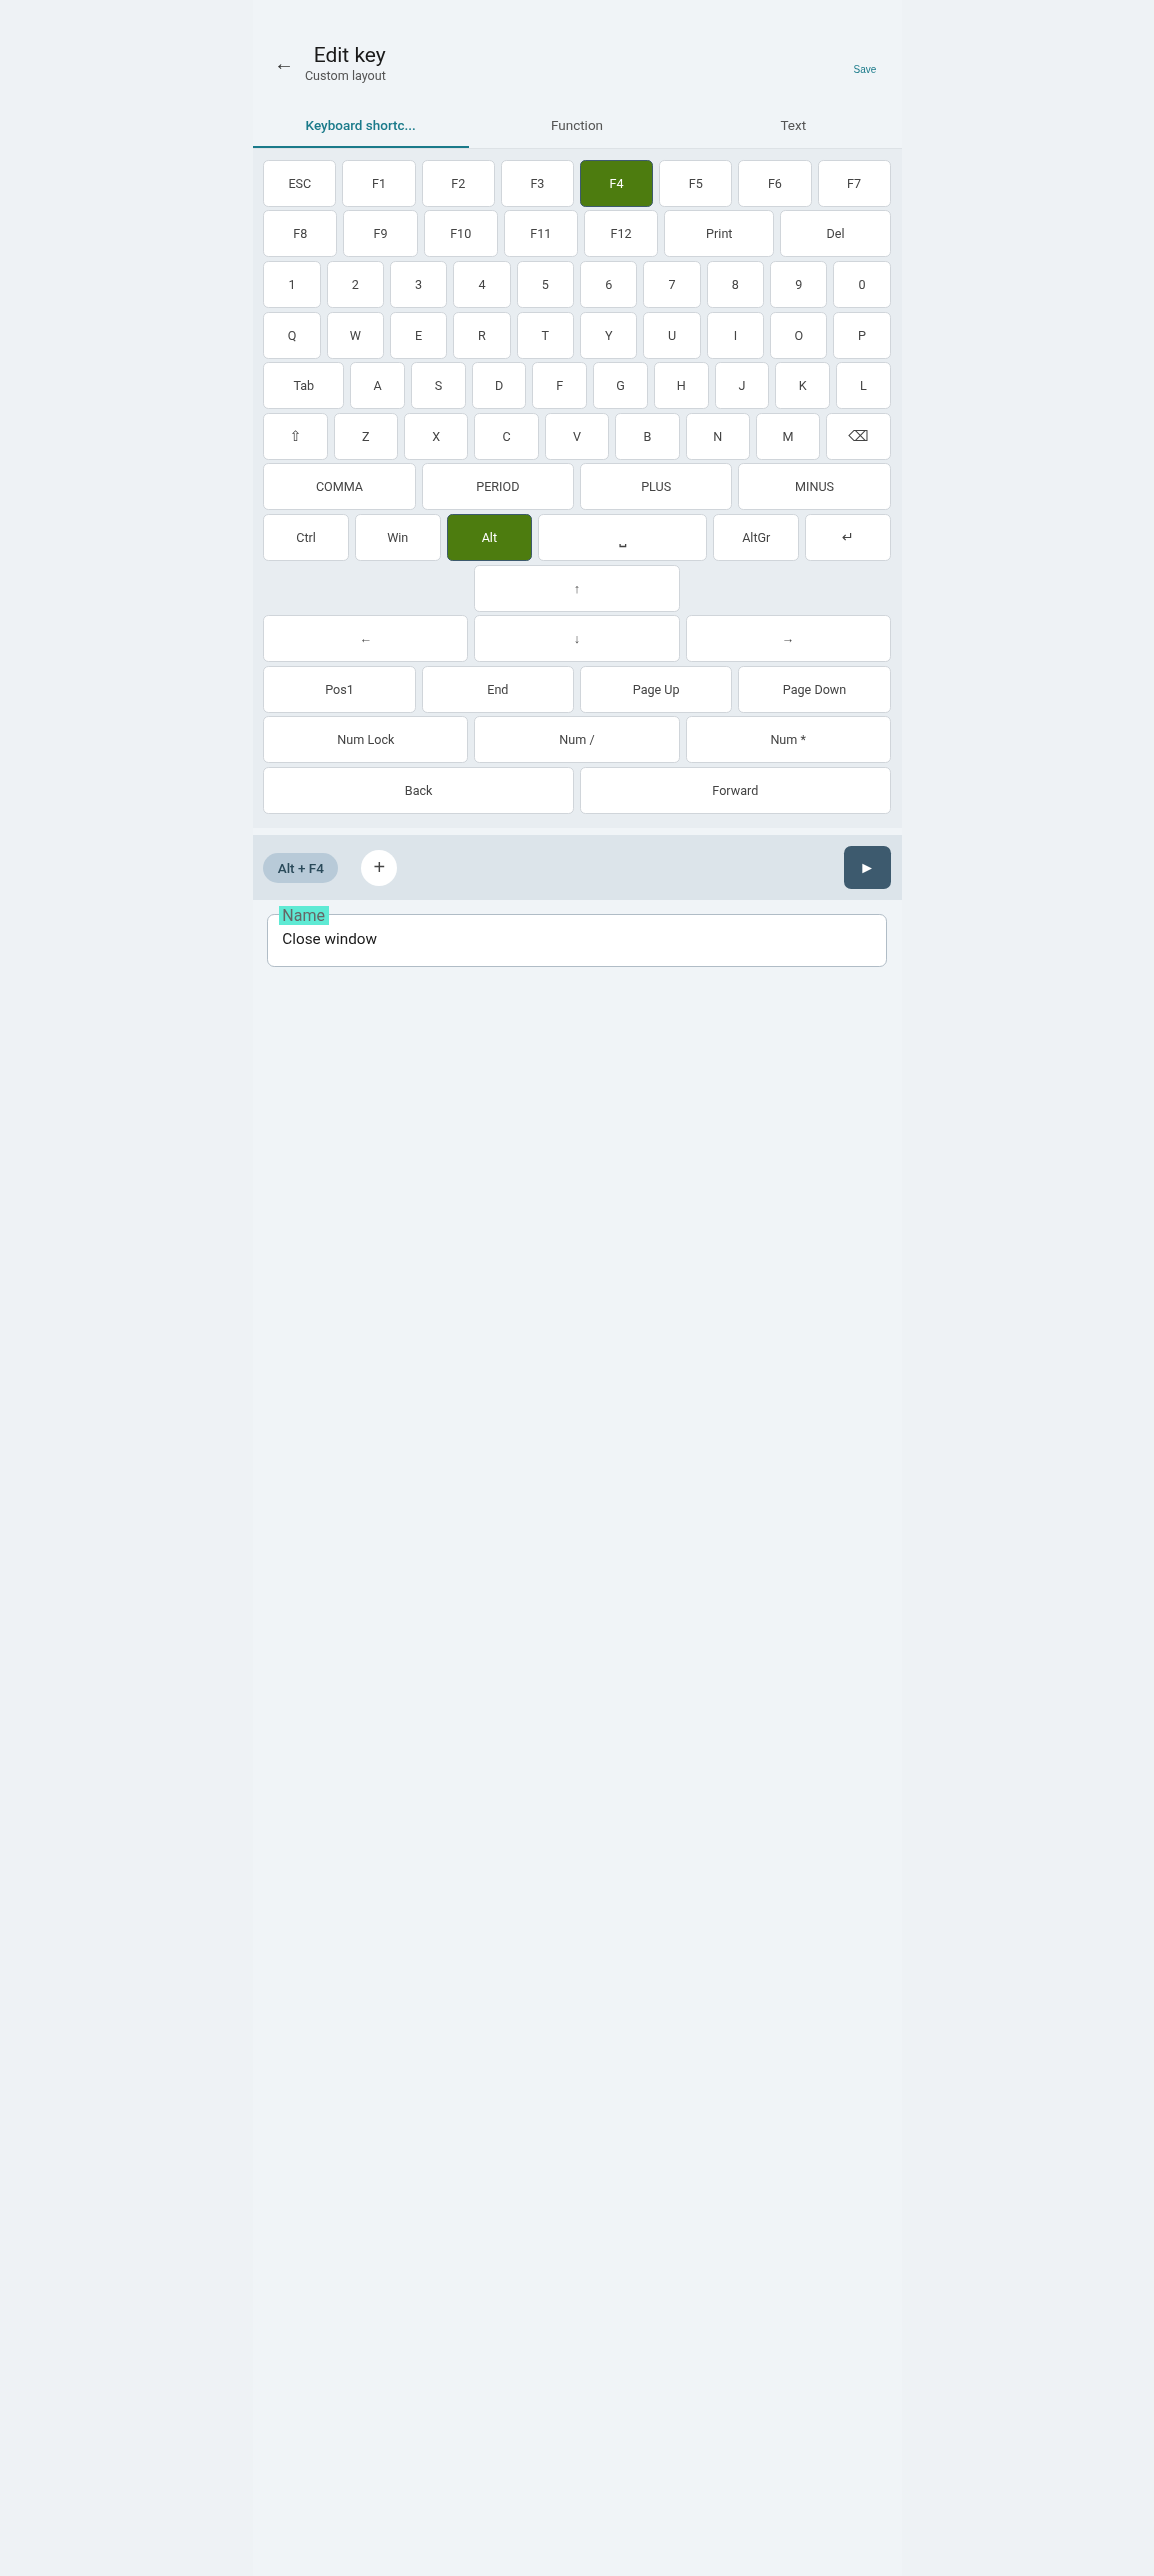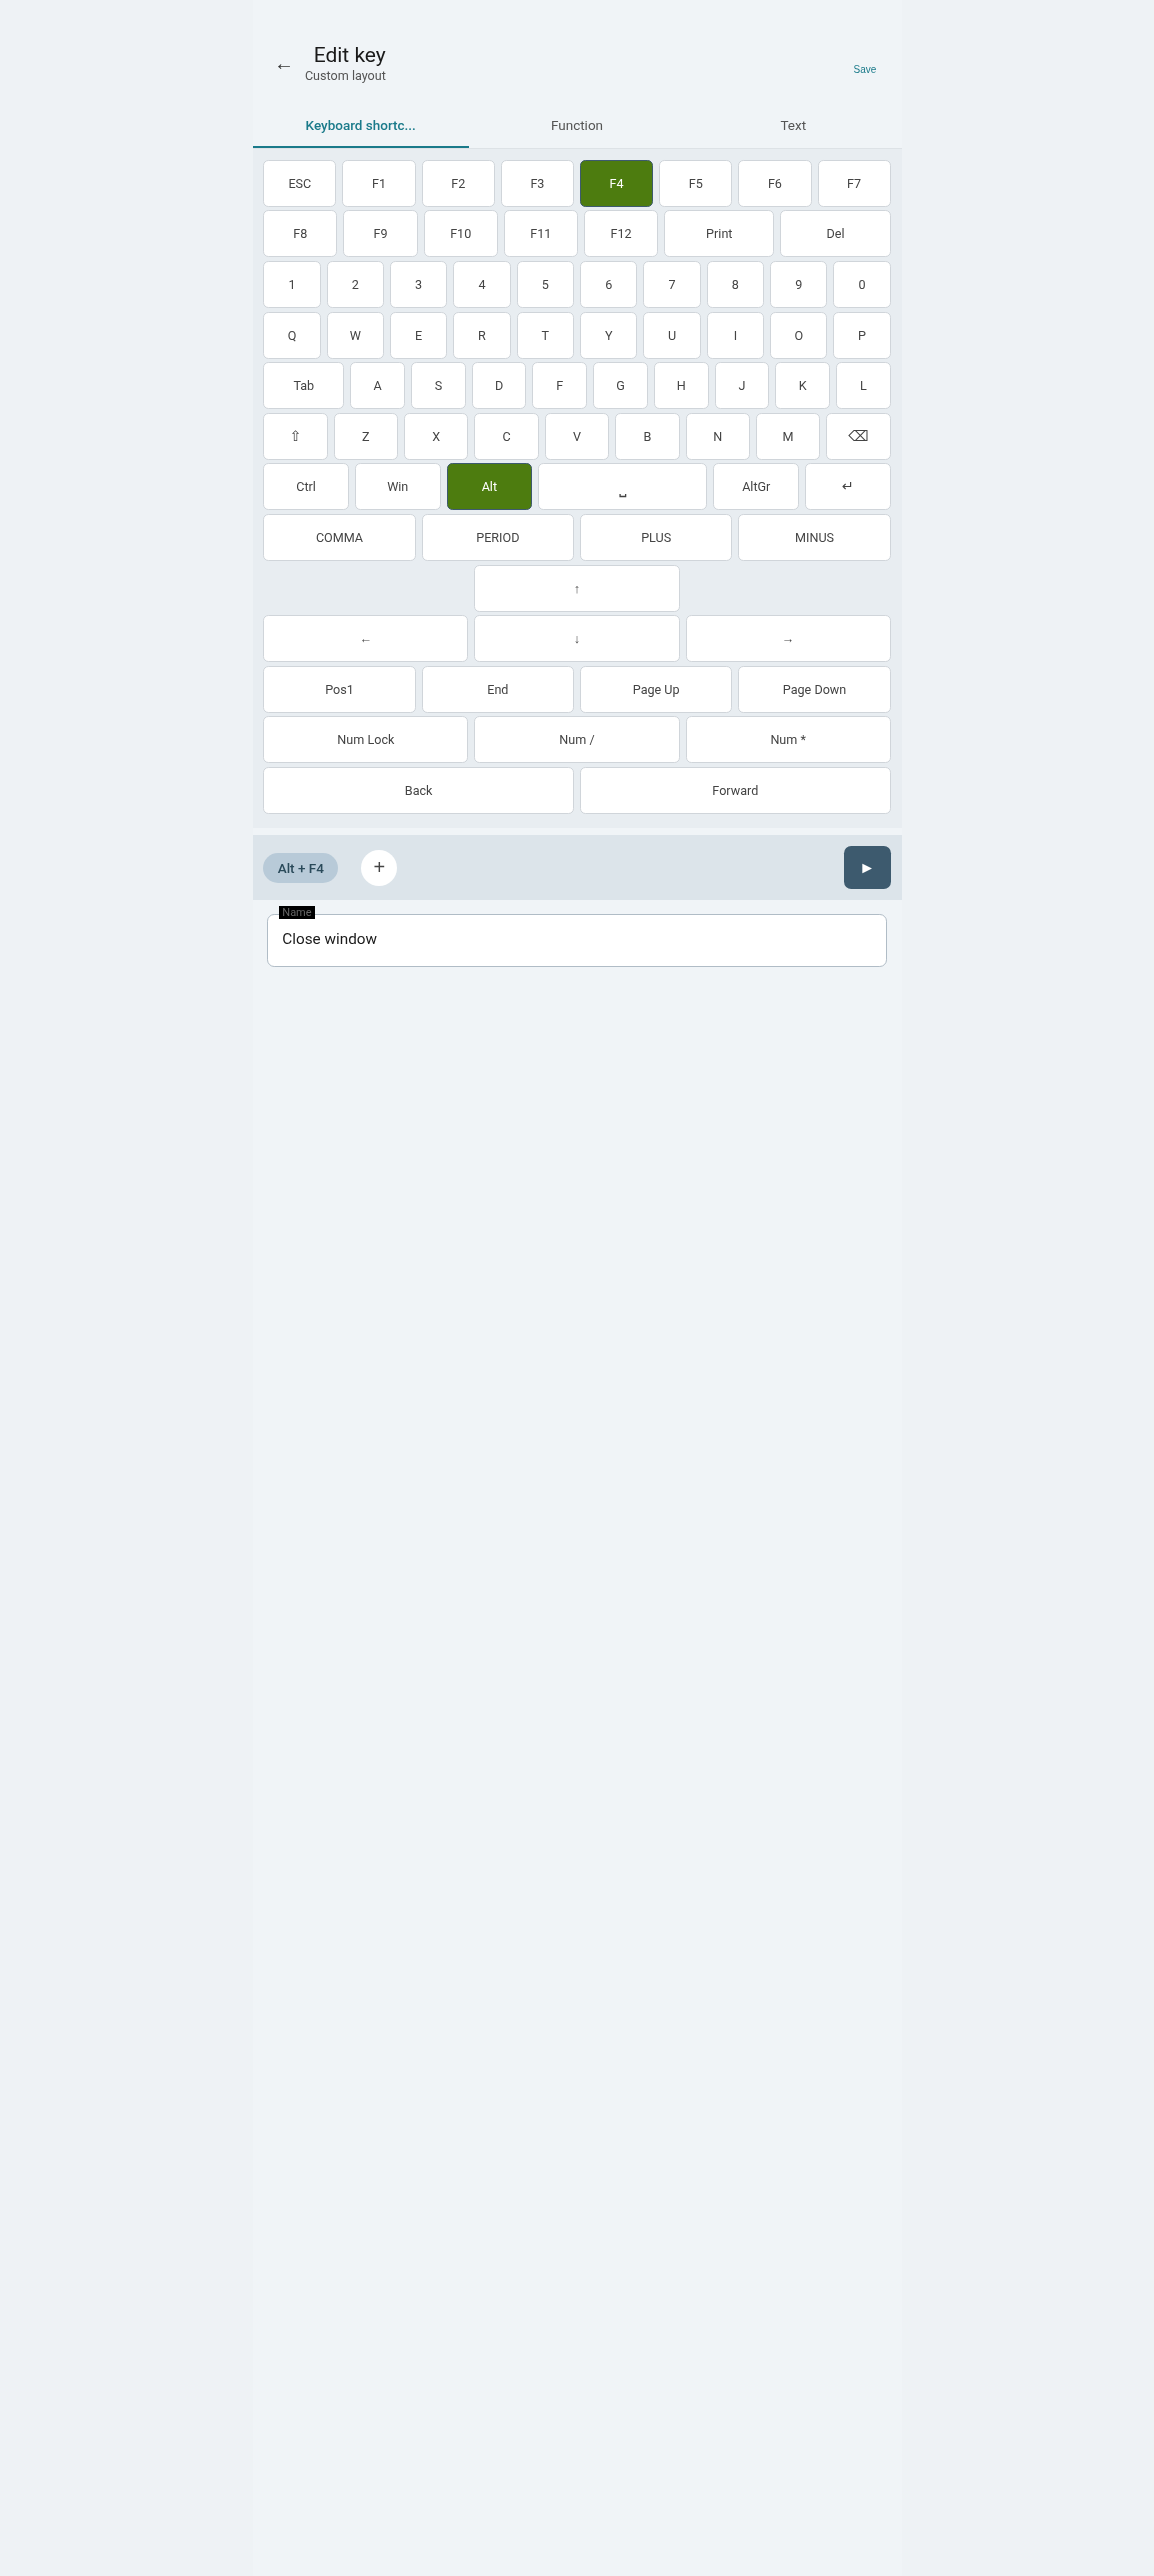--- a/index.html
+++ b/index.html
@@ -199,23 +199,23 @@
       border-radius: 7.2px;
       padding: 10.8px 14.4px;
       background: #fff;
       position: relative;
     }
 
     .name-label {
       position: absolute;
       top: -9px;
       left: 10.8px;
-      background: #000000;
+      background: #5eead4;
       padding: 0 3.6px;
-      font-size: 11px;
+      font-size: 16px;
       color: #666;
     }
 
     .name-value {
       font-size: 15.3px;
       color: #1a1a1a;
       padding-top: 3.6px;
       min-height: 29px;
     }
   </style>
@@ -313,39 +313,39 @@
       <div class="key">V</div>
       <div class="key">B</div>
       <div class="key">N</div>
       <div class="key">M</div>
       <div class="key">
           <span class="key-icon">⌫</span>
         </div>
     </div>
 
     <div class="key-row">
+      <div class="key key-xl">COMMA</div>
+      <div class="key key-xl">PERIOD</div>
+      <div class="key key-xl">PLUS</div>
+      <div class="key key-xl">MINUS</div>
+    </div>
+
+    <div class="key-row">
       <div class="key">Ctrl</div>
       <div class="key">Win</div>
       <div class="key active-key">Alt</div>
       <div class="key key-xl">
           <span style="font-size:18px;">⎵</span>
         </div>
       <div class="key">AltGr</div>
       <div class="key">
           <span class="key-icon">↵</span>
         </div>
     </div>
 
-    <div class="key-row">
-      <div class="key key-xl">COMMA</div>
-      <div class="key key-xl">PERIOD</div>
-      <div class="key key-xl">PLUS</div>
-      <div class="key key-xl">MINUS</div>
-    </div>
-
     <div class="key-row" style="justify-content: center;">
       <div class="key" style="flex: none; width: calc(33% - 1.8px);">↑</div>
     </div>
 
     <div class="key-row">
       <div class="key">←</div>
       <div class="key">↓</div>
       <div class="key">→</div>
     </div>
 

